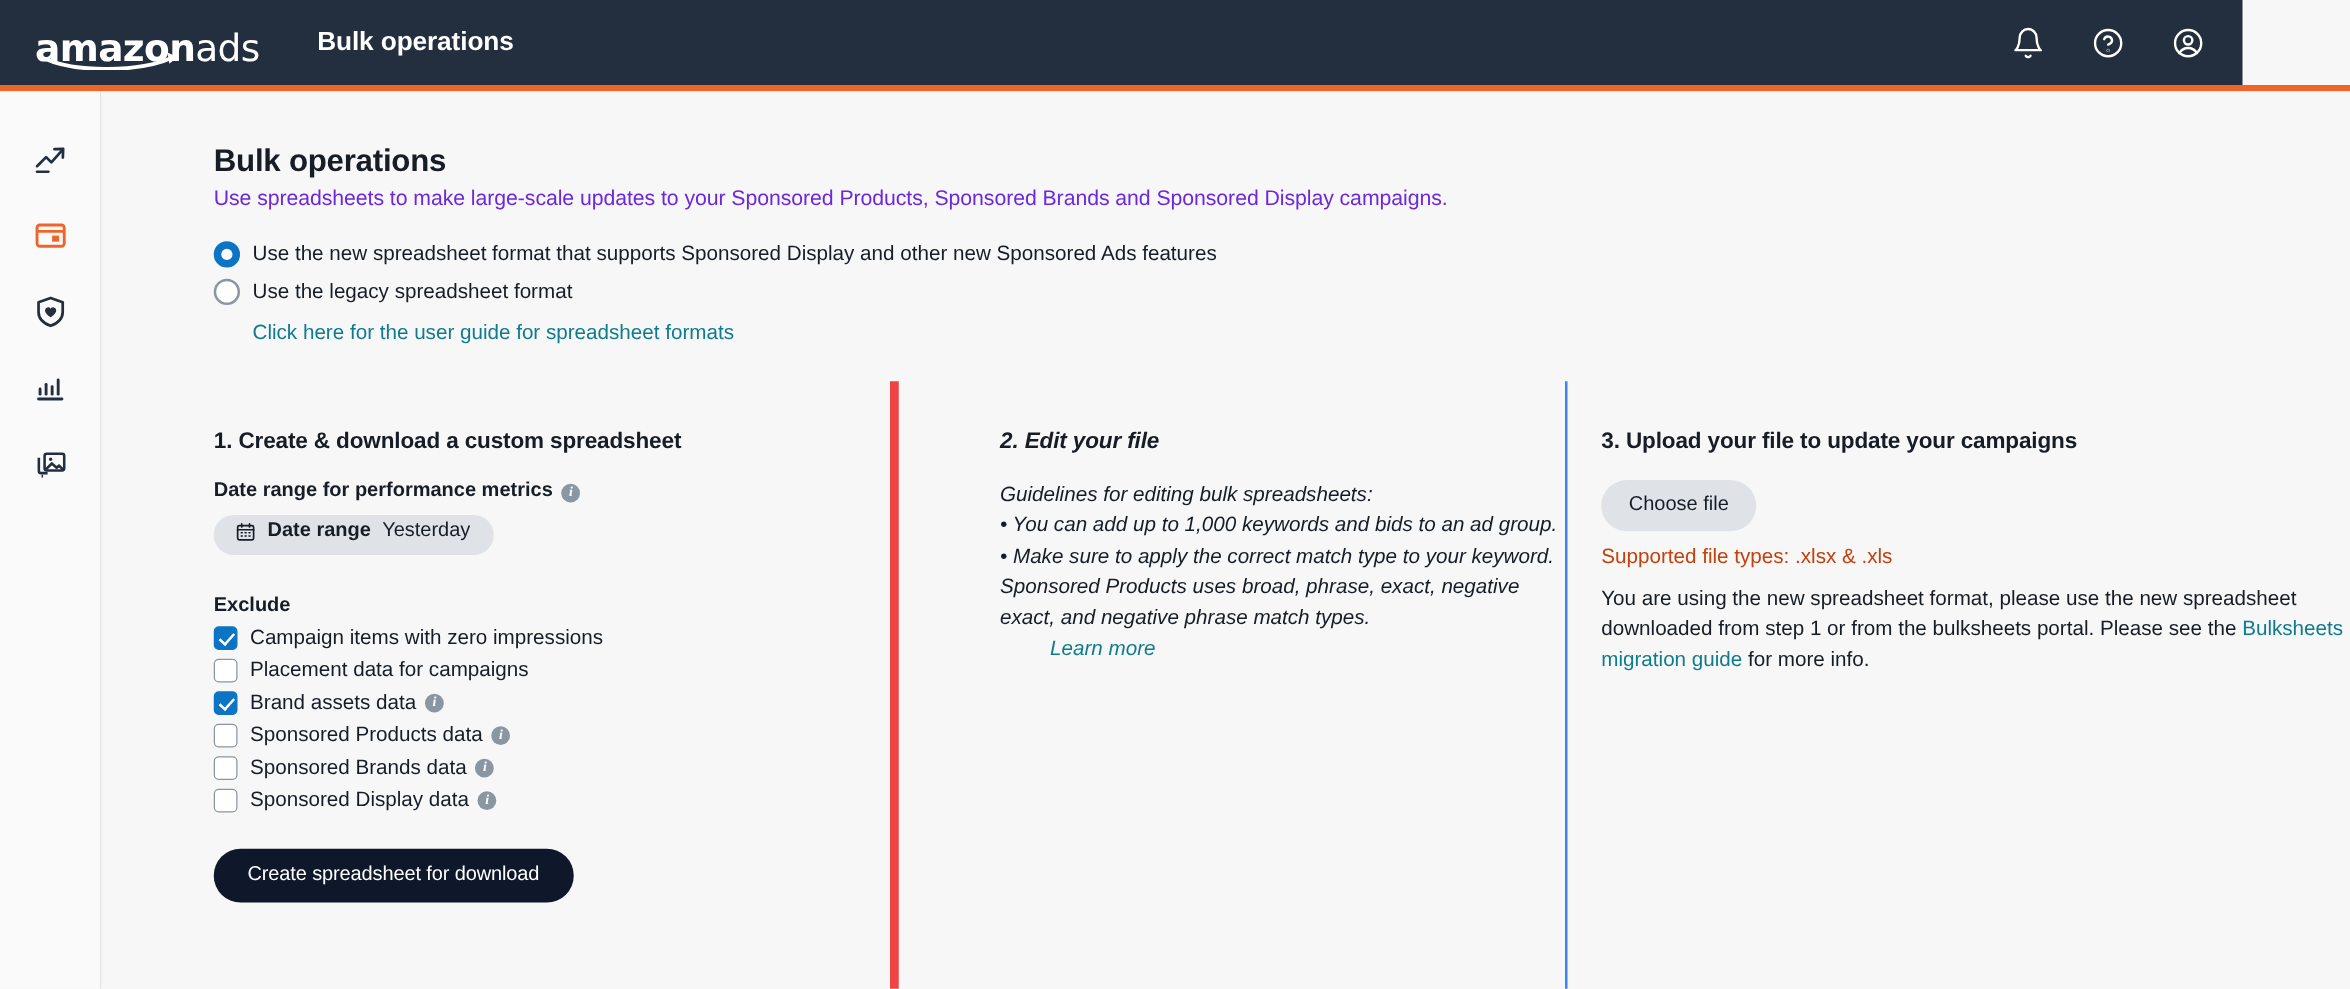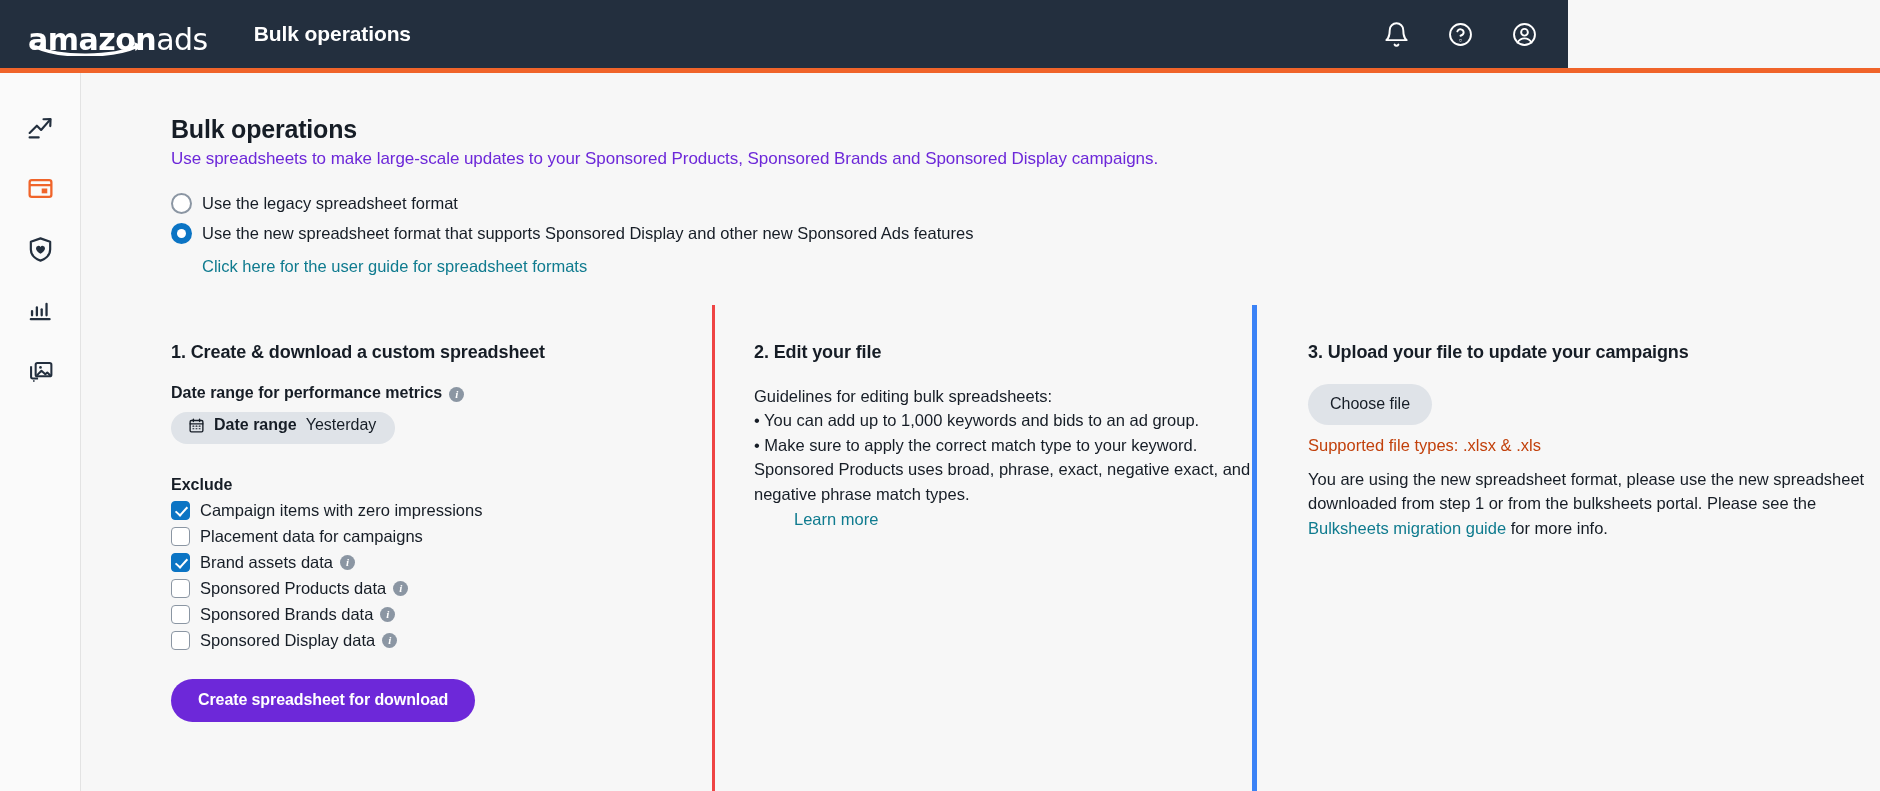--- a/index.html
+++ b/index.html
@@ -8,21 +8,21 @@
     width: 1880px; height: 791px;
     font-family: "Liberation Sans", sans-serif;
     background: #f7f7f7;
     color: #232f3e;
     overflow: hidden;
   }
 
   
   .topbar {
     position: absolute; top: 0; left: 0;
-    width: 1568px; height: 68px;
+    width: 1794px; height: 68px;
     background: #232f3e;
     display: flex; align-items: center;
   }
   .logo-wrap {
     margin-left: 28px;
     display: flex; align-items: flex-end;
     position: relative;
     height: 44px;
   }
   .logo-text {
@@ -111,22 +111,22 @@
   .cols {
     position: absolute; top: 232px; left: 0;
     width: 1798px; height: 486px;
     display: flex;
   }
   .col {
     position: relative;
     padding-top: 37px;
   }
   .col1 { width: 630px; padding-left: 89px; }
-  .col2 { width: 540px; padding-left: 39px; border-left: 3px solid #ef4444; }
-  .col3 { width: 628px; padding-left: 51px; border-left: 5px solid #3b82f6; }
+  .col2 { width: 540px; padding-left: 81px; border-left: 7px solid #ef4444; font-style: italic; }
+  .col3 { width: 628px; padding-left: 27px; border-left: 2px solid #3b82f6; }
   h2.col-title {
     font-size: 18px; font-weight: 700; color: #161d26;
     letter-spacing: -0.1px; margin-bottom: 21px;
   }
 
   .field-label {
     font-size: 16px; font-weight: 700; color: #161d26;
     display: flex; align-items: flex-end; gap: 7px;
   }
   .infoicon {
@@ -165,24 +165,24 @@
   .cb.on::after {
     content: ""; position: absolute;
     left: 5.5px; top: 2px; width: 5px; height: 10px;
     border: solid #ffffff; border-width: 0 2.4px 2.4px 0;
     transform: rotate(42deg);
   }
   .cb-label { font-size: 16.5px; color: #161d26; display: flex; align-items: center; gap: 7px; }
 
   .primary-btn {
     margin-top: 22px;
-    background: #6d28d9; color: #ffffff;
+    background: #0f172a; color: #ffffff;
     border: none; border-radius: 22px;
     padding: 12px 27px 13px;
-    font-size: 16px; font-weight: 700;
+    font-size: 16px; font-weight: 400;
     font-family: "Liberation Sans", sans-serif;
     cursor: pointer; letter-spacing: -0.1px;
   }
 
   .body-text { font-size: 16.5px; color: #161d26; line-height: 1.48; }
   .body-text p { margin-bottom: 0; }
   .inline-link { color: #0f7b8f; text-decoration: none; cursor: pointer; }
   .learn-more { display: inline-block; margin-top: 1px; font-size: 16.5px; color: #0f7b8f; cursor: pointer; text-decoration: none; margin-left: 40px; }
 
   .choose-file {
@@ -278,26 +278,26 @@
 </div>
 
 <div class="content">
 
   <div class="page-head">
     <h1 class="page-title">Bulk operations</h1>
     <div class="page-sub">Use spreadsheets to make large-scale updates to your Sponsored Products, Sponsored Brands and Sponsored Display campaigns.</div>
 
     <div class="radio-group">
       <div class="radio-row">
+        <span class="radio on"></span>
+        <span class="radio-label">Use the new spreadsheet format that supports Sponsored Display and other new Sponsored Ads features</span>
+      </div>
+      <div class="radio-row">
         <span class="radio"></span>
         <span class="radio-label">Use the legacy spreadsheet format</span>
-      </div>
-      <div class="radio-row">
-        <span class="radio on"></span>
-        <span class="radio-label">Use the new spreadsheet format that supports Sponsored Display and other new Sponsored Ads features</span>
       </div>
       <a class="guide-link">Click here for the user guide for spreadsheet formats</a>
     </div>
   </div>
 
   <div class="cols">
 
     <div class="col col1">
       <h2 class="col-title">1. Create &amp; download a custom spreadsheet</h2>
 

